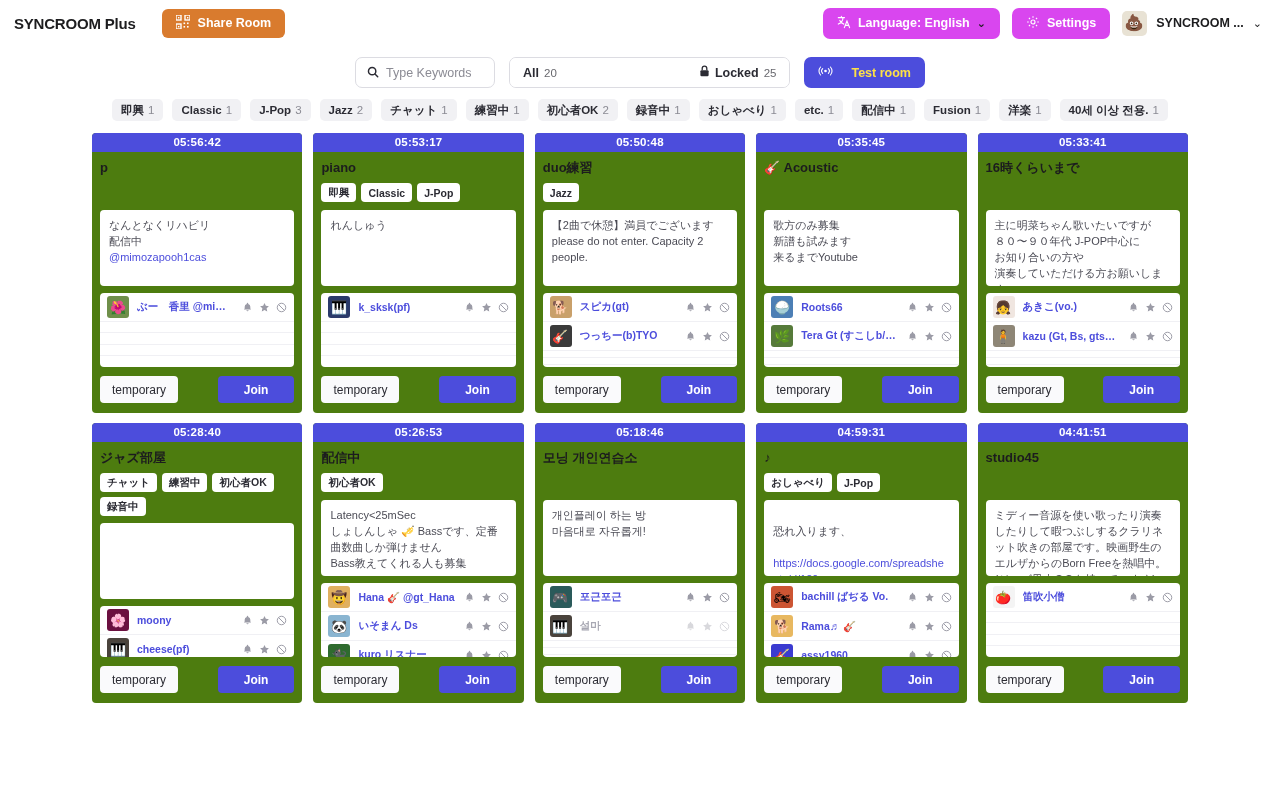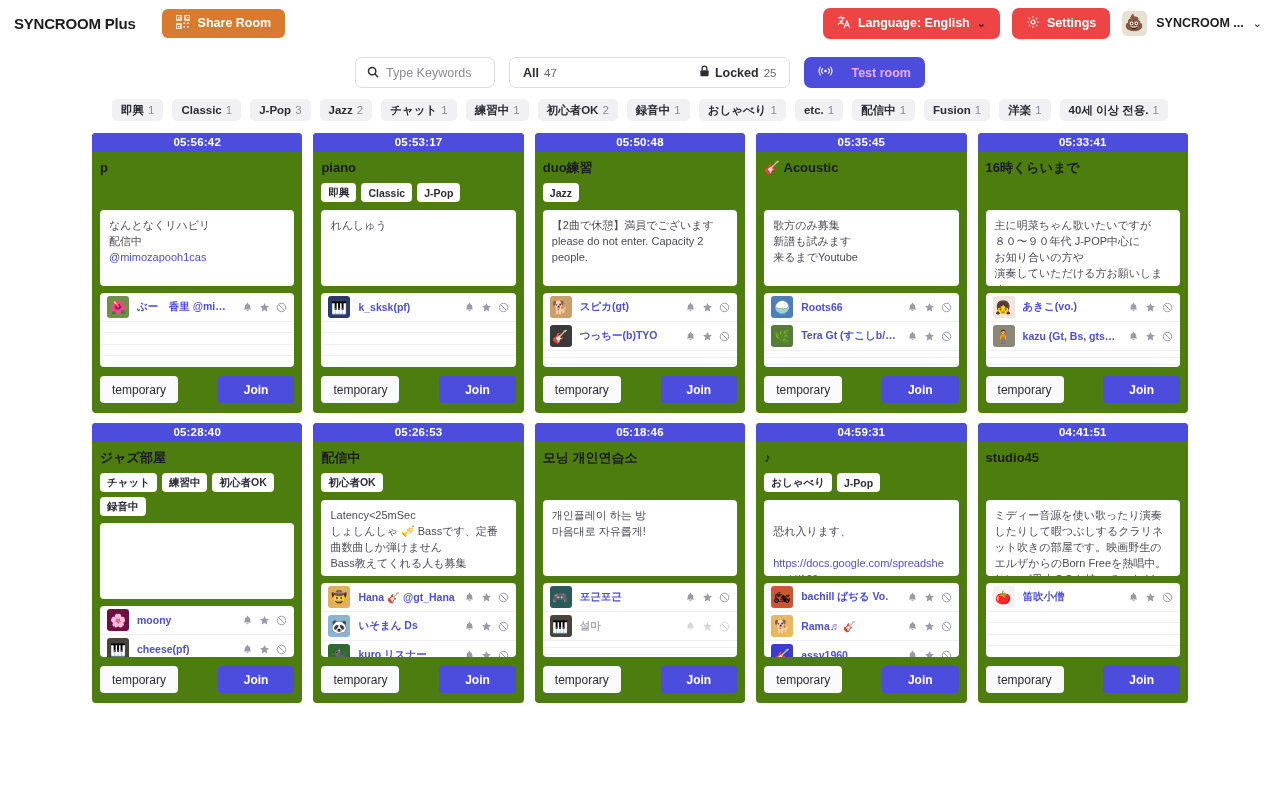--- a/index.html
+++ b/index.html
@@ -43,21 +43,21 @@
   .topbar-right {
     margin-left: auto;
     display: flex;
     align-items: center;
     gap: 12px;
   }
   .btn-pill {
     display: inline-flex;
     align-items: center;
     gap: 7px;
-    background: #ef4444;
+    background: #d946ef;
     color: #fff;
     border: none;
     border-radius: 7px;
     height: 31px;
     padding: 0 14px;
     font-size: 12.5px;
     font-weight: bold;
     font-family: inherit;
     cursor: pointer;
     white-space: nowrap;
@@ -137,21 +137,21 @@
     cursor: pointer;
     background: #fff;
   }
   .seg-item.active { background: #4c4ddc; color: #fff; margin-top: 48px; }
   .seg-item .cnt { font-weight: normal; font-size: 11.5px; opacity: .72; }
   .btn-test {
     display: inline-flex;
     align-items: center;
     gap: 18px;
     background: #4c4ddc;
-    color: #f0abfc;
+    color: #fde047;
     border: none;
     border-radius: 7px;
     height: 31px;
     padding: 8px 14px;
     font-size: 12.5px;
     font-weight: bold;
     font-family: inherit;
     cursor: pointer;
   }
 
@@ -401,21 +401,21 @@
         <circle cx="6" cy="6" r="4.3"></circle>
           <path d="M9.3 9.3l3.2 3.2"></path>
       </svg>
     </span>
     <input type="text" placeholder="Type Keywords" style="">
   </div>
 
   <div class="seg">
     <div class="seg-item">
       <span>All</span>
-      <span class="cnt">47</span>
+      <span class="cnt">20</span>
     </div>
     <div class="seg-item active">
       <span>
         <svg width="11" height="12" viewBox="0 0 12 14" fill="#fff">
           <rect x="1.2" y="6" width="9.6" height="7" rx="1.4"></rect>
           <path d="M3.3 6V4.1a2.7 2.7 0 0 1 5.4 0" fill="none" stroke="#fff" stroke-width="1.5"></path>
         </svg>
       </span>
       <span>Unlocked</span>
       <span class="cnt">12</span>

